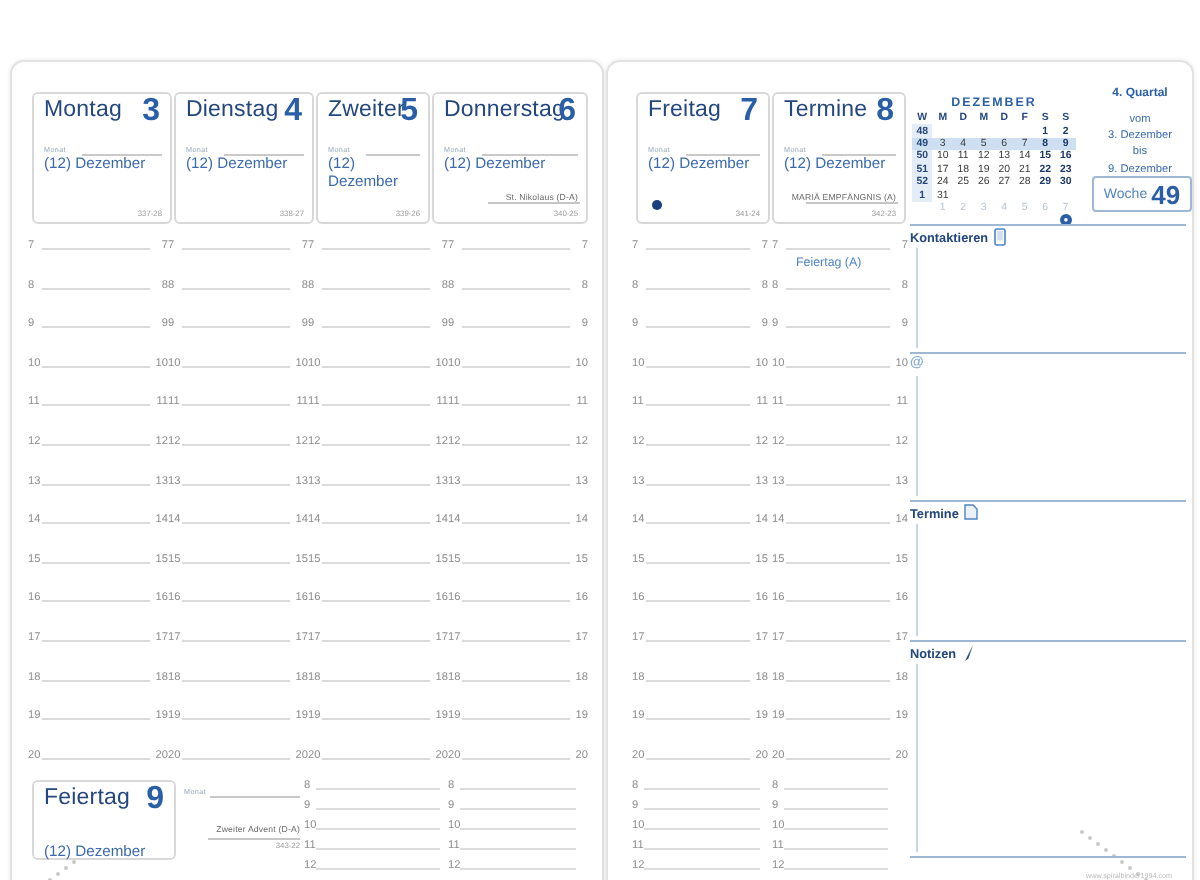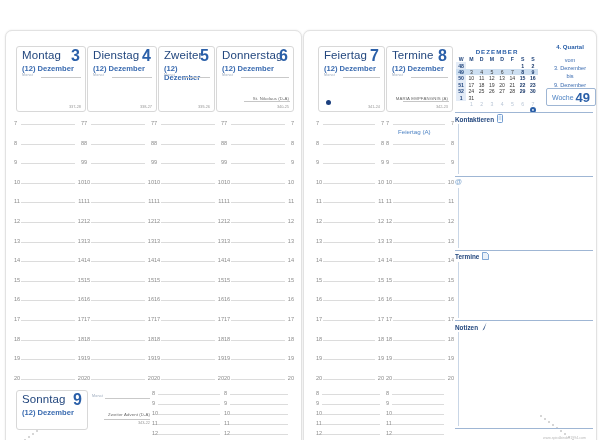--- a/index.html
+++ b/index.html
@@ -14,21 +14,21 @@
   #sheet-right{left:303px;top:6px;width:292px;height:428px;}
 
   
   .perf{position:absolute;width:60px;height:46px;pointer-events:none;}
   .perf i{position:absolute;width:2.4px;height:2.4px;border-radius:50%;background:#c9c9c9;}
   .daycard{position:relative;border:1px solid #d8d8d8;border-radius:3px;background:#fff;
            box-sizing:border-box;}
   .dayname{position:absolute;left:5px;top:2px;font-size:11.5px;font-weight:400;
            color:#23477e;letter-spacing:.1px;}
   .daynum{position:absolute;right:5px;top:0px;font-size:16px;font-weight:700;color:#2a5fa8;}
-  .daymonth{position:absolute;left:5px;top:17px;font-size:7.6px;color:#3a6bb0;font-weight:bold;}
+  .daymonth{position:absolute;left:5px;top:30px;font-size:7.6px;color:#3a6bb0;}
   .daytiny{position:absolute;left:5px;top:26px;font-size:3.6px;color:#9aa8bb;letter-spacing:.2px;}
   .dayrule{position:absolute;left:24px;top:30px;height:1px;background:#c9c9c9;}
   .dayholiday{position:absolute;right:4px;bottom:10px;font-size:4.3px;color:#6b6b6b;
               text-align:right;letter-spacing:.1px;}
   .dayjul{position:absolute;right:4px;bottom:2.5px;font-size:3.9px;color:#9a9a9a;text-align:right;}
   .dayjul-rule{position:absolute;right:3px;bottom:9px;width:46px;height:1px;background:#c6c6c6;}
   .dot{position:absolute;left:7px;bottom:6px;width:5px;height:5px;border-radius:50%;background:#1b3f7e;}
   .feiertag{position:absolute;font-size:6.2px;color:#4f84c4;}
 
   
@@ -324,21 +324,21 @@
         <div class="hnum" style="left: 0px; top: 235.2px;">19</div>
         <div class="hnum" style="right: 0px; top: 235.2px;">19</div>
         <div class="hline" style="left: 7px; top: 258.8px; width: 54px;"></div>
         <div class="hnum" style="left: 0px; top: 254.8px;">20</div>
         <div class="hnum" style="right: 0px; top: 254.8px;">20</div>
       </div>
     </div>
 
   <div id="sunday-block">
       <div style="position: absolute; left: 16px; top: 366px; width: 70px; height: 38px; border: 1px solid rgb(216, 216, 216); border-radius: 3px; background: rgb(255, 255, 255);">
-        <div class="dayname">Sonntag</div>
+        <div class="dayname">Feiertag</div>
         <div class="daynum">9</div>
         <div class="daymonth">(12) Dezember</div>
       </div>
       <div class="daytiny" style="position: absolute; left: 92px; top: 370px;">Monat</div>
       <div style="position: absolute; left: 105px; top: 374px; width: 45px; height: 1px; background: rgb(201, 201, 201);"></div>
       <div class="dayholiday" style="position: absolute; left: 92px; top: 388px; width: 58px; text-align: right;">Zweiter Advent (D-A)</div>
       <div class="dayjul" style="position: absolute; left: 92px; top: 396px; width: 58px; text-align: right;">343-22</div>
       <div style="position: absolute; left: 104px; top: 395px; width: 46px; height: 1px; background: rgb(198, 198, 198);"></div>
       <div class="hnum" style="position: absolute; left: 152px; top: 366px;">8</div>
       <div class="hline" style="position: absolute; left: 158px; top: 370px; width: 62px;"></div>
@@ -385,21 +385,21 @@
       <div class="hnum" style="position: absolute; left: 386px; top: 406px;">12</div>
       <div class="hline" style="position: absolute; left: 392px; top: 410px; width: 52px;"></div>
       <div class="hnum" style="position: absolute; left: 316px; top: 416px;">13</div>
       <div class="hline" style="position: absolute; left: 322px; top: 420px; width: 58px;"></div>
       <div class="hnum" style="position: absolute; left: 386px; top: 416px;">13</div>
       <div class="hline" style="position: absolute; left: 392px; top: 420px; width: 52px;"></div>
     </div>
 
   <div id="right-day-cards">
       <div class="daycard" style="position: absolute; left: 318px; top: 22px; width: 67px; height: 66px;">
-        <div class="dayname">Feiertag</div>
+        <div class="dayname">Freitag</div>
         <div class="daynum">7</div>
         <div class="daymonth">(12) Dezember</div>
         <div class="daytiny">Monat</div>
         <div class="dayrule" style="width: 37px;"></div>
         <div class="dayjul">341-24</div>
         <div class="dot"></div>
       </div>
       <div class="daycard" style="position: absolute; left: 386px; top: 22px; width: 67px; height: 66px;">
         <div class="dayname">Termine</div>
         <div class="daynum">8</div>

